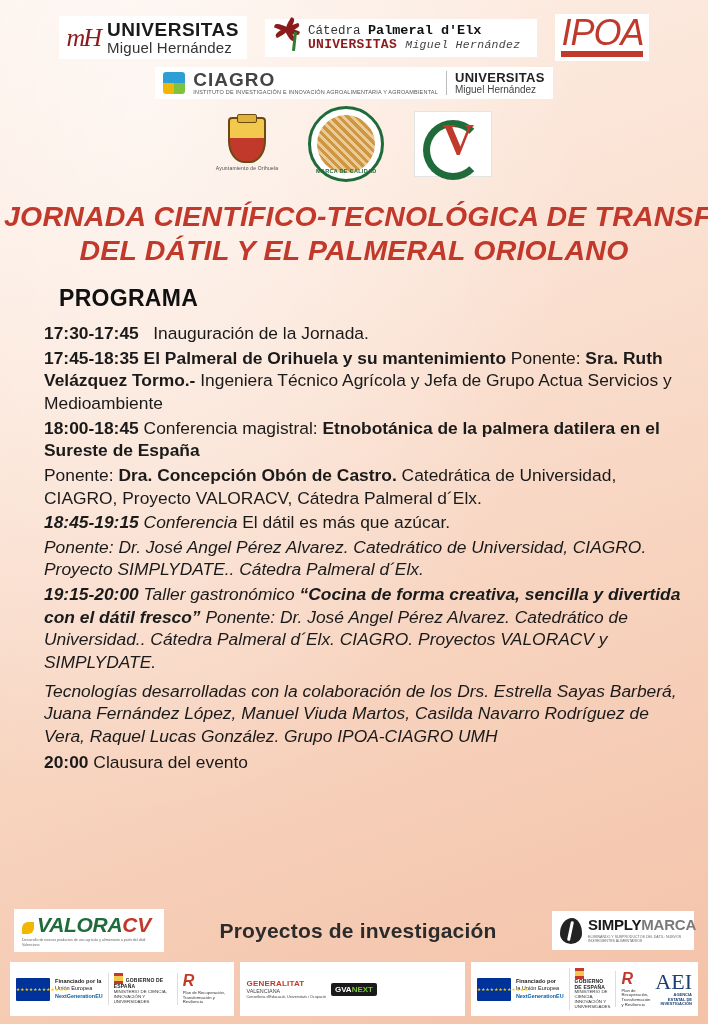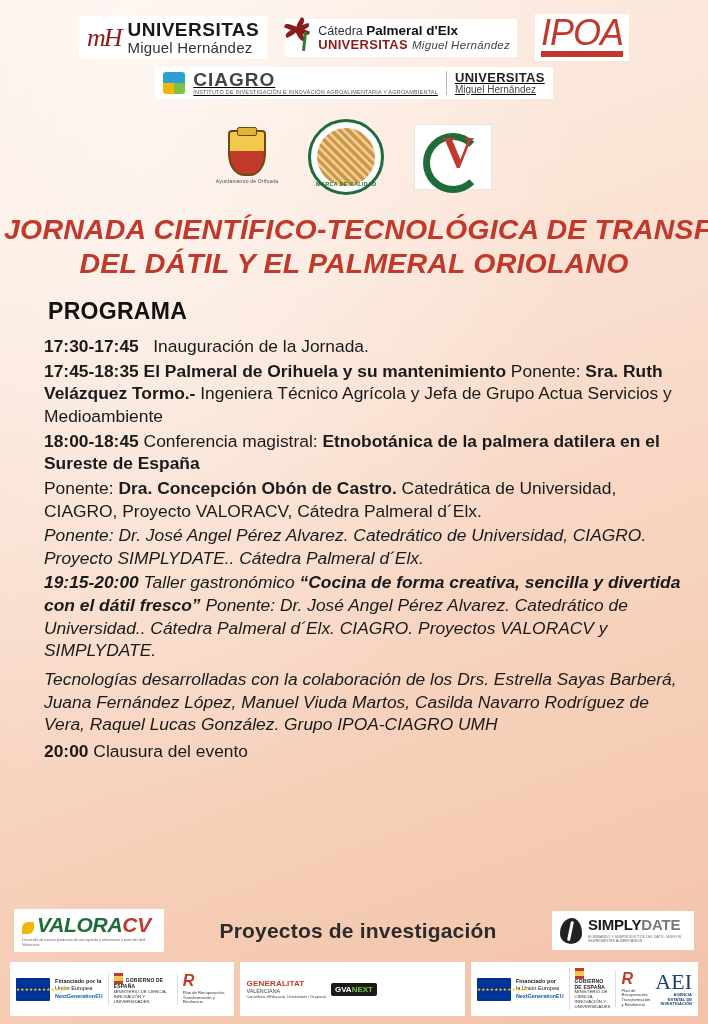--- a/index.html
+++ b/index.html
@@ -35,21 +35,21 @@
     z-index: 2;
     padding: 14px 10px 4px 10px;
   }
   .logo-row {
     display: flex;
     align-items: center;
     justify-content: center;
     gap: 18px;
   }
   .logo-row.r1 { margin-bottom: 6px; }
-  .logo-row.r2 { margin-bottom: 20px; gap: 26px; text-decoration: underline; }
+  .logo-row.r2 { margin-bottom: 7px; gap: 26px; }
 
   .logo-box {
     background: #ffffff;
     display: flex;
     align-items: center;
     justify-content: center;
     box-sizing: border-box;
   }
 
   
@@ -73,21 +73,22 @@
     letter-spacing: 0.5px;
   }
   .umh .t2 {
     font-size: 15px;
     color: #333;
     letter-spacing: 0.2px;
   }
 
   
   .catedra {
-    padding: 4px 7px;
+    padding: 4px 17px;
+    font-family: Liberation Mono, monospace;
   }
   .catedra .palm {
     width: 26px; height: 30px;
     position: relative;
   }
   .catedra .palm .leaf {
     position: absolute;
     width: 13px; height: 5px;
     background: #8c1b1b;
     border-radius: 50% 10% 50% 10%;
@@ -244,21 +245,21 @@
   
   .program {
     position: relative;
     z-index: 2;
     margin: 18px 22px 0 44px;
     color: #1a1a1a;
   }
   .program h2 {
     font-size: 23px;
     font-weight: bold;
-    margin: 0 0 10px 4px;
+    margin: 0 0 10px 15px;
     color: #111;
     letter-spacing: .3px;
   }
   .program p {
     margin: 0 0 2px 0;
     font-size: 17.4px;
     line-height: 1.30;
     color: #1a1a1a;
   }
   .b { font-weight: bold; }
@@ -522,20 +523,25 @@
       <span class="b">18:00-18:45</span>
       <span>Conferencia magistral:</span>
       <span class="b">Etnobotánica de la palmera datilera en el Sureste de España</span>
     </p>
     <p>
       <span>Ponente:</span>
       <span class="b">Dra. Concepción Obón de Castro.</span>
       <span>Catedrática de Universidad, CIAGRO, Proyecto VALORACV, Cátedra Palmeral d´Elx.</span>
     </p>
 
+    <p>
+      <span class="bi">18:45-19:15</span>
+      <span class="i">Conferencia</span>
+      <span>El dátil es más que azúcar.</span>
+    </p>
     <p class="i">
       <span>Ponente:</span>
       <span>Dr. José Angel Pérez Alvarez.</span>
       <span>Catedrático de Universidad, CIAGRO. Proyecto SIMPLYDATE.. Cátedra Palmeral d´Elx.</span>
     </p>
 
     <p>
       <span class="bi">19:15-20:00</span>
       <span class="i">Taller gastronómico</span>
       <span class="bi">“Cocina de forma creativa, sencilla y divertida con el dátil fresco”</span>
@@ -560,21 +566,21 @@
         <span class="leafdeco"></span><span>VALORA</span><span class="cv">CV</span>
       </div>
       <div class="vsub">Desarrollo de nuevos productos de uso agrícola y alimentario a partir del dátil Valenciano</div>
     </div>
 
     <div class="projects-title">Proyectos de investigación</div>
 
     <div class="simplydate">
       <div class="bean"></div>
       <div class="sw">
-        <div class="s1"><span>SIMPLY</span><span class="lite">DATE</span></div>
+        <div class="s1"><span>SIMPLY</span><span class="lite">MARCA</span></div>
         <div class="s2">ELIMINANDO Y SUBPRODUCTOS DEL DÁTIL: NUEVOS INGREDIENTES ALIMENTARIOS</div>
       </div>
     </div>
 
   </div>
 
   <div class="funders">
 
     <div class="fgroup">
       <div class="euflag"></div>

